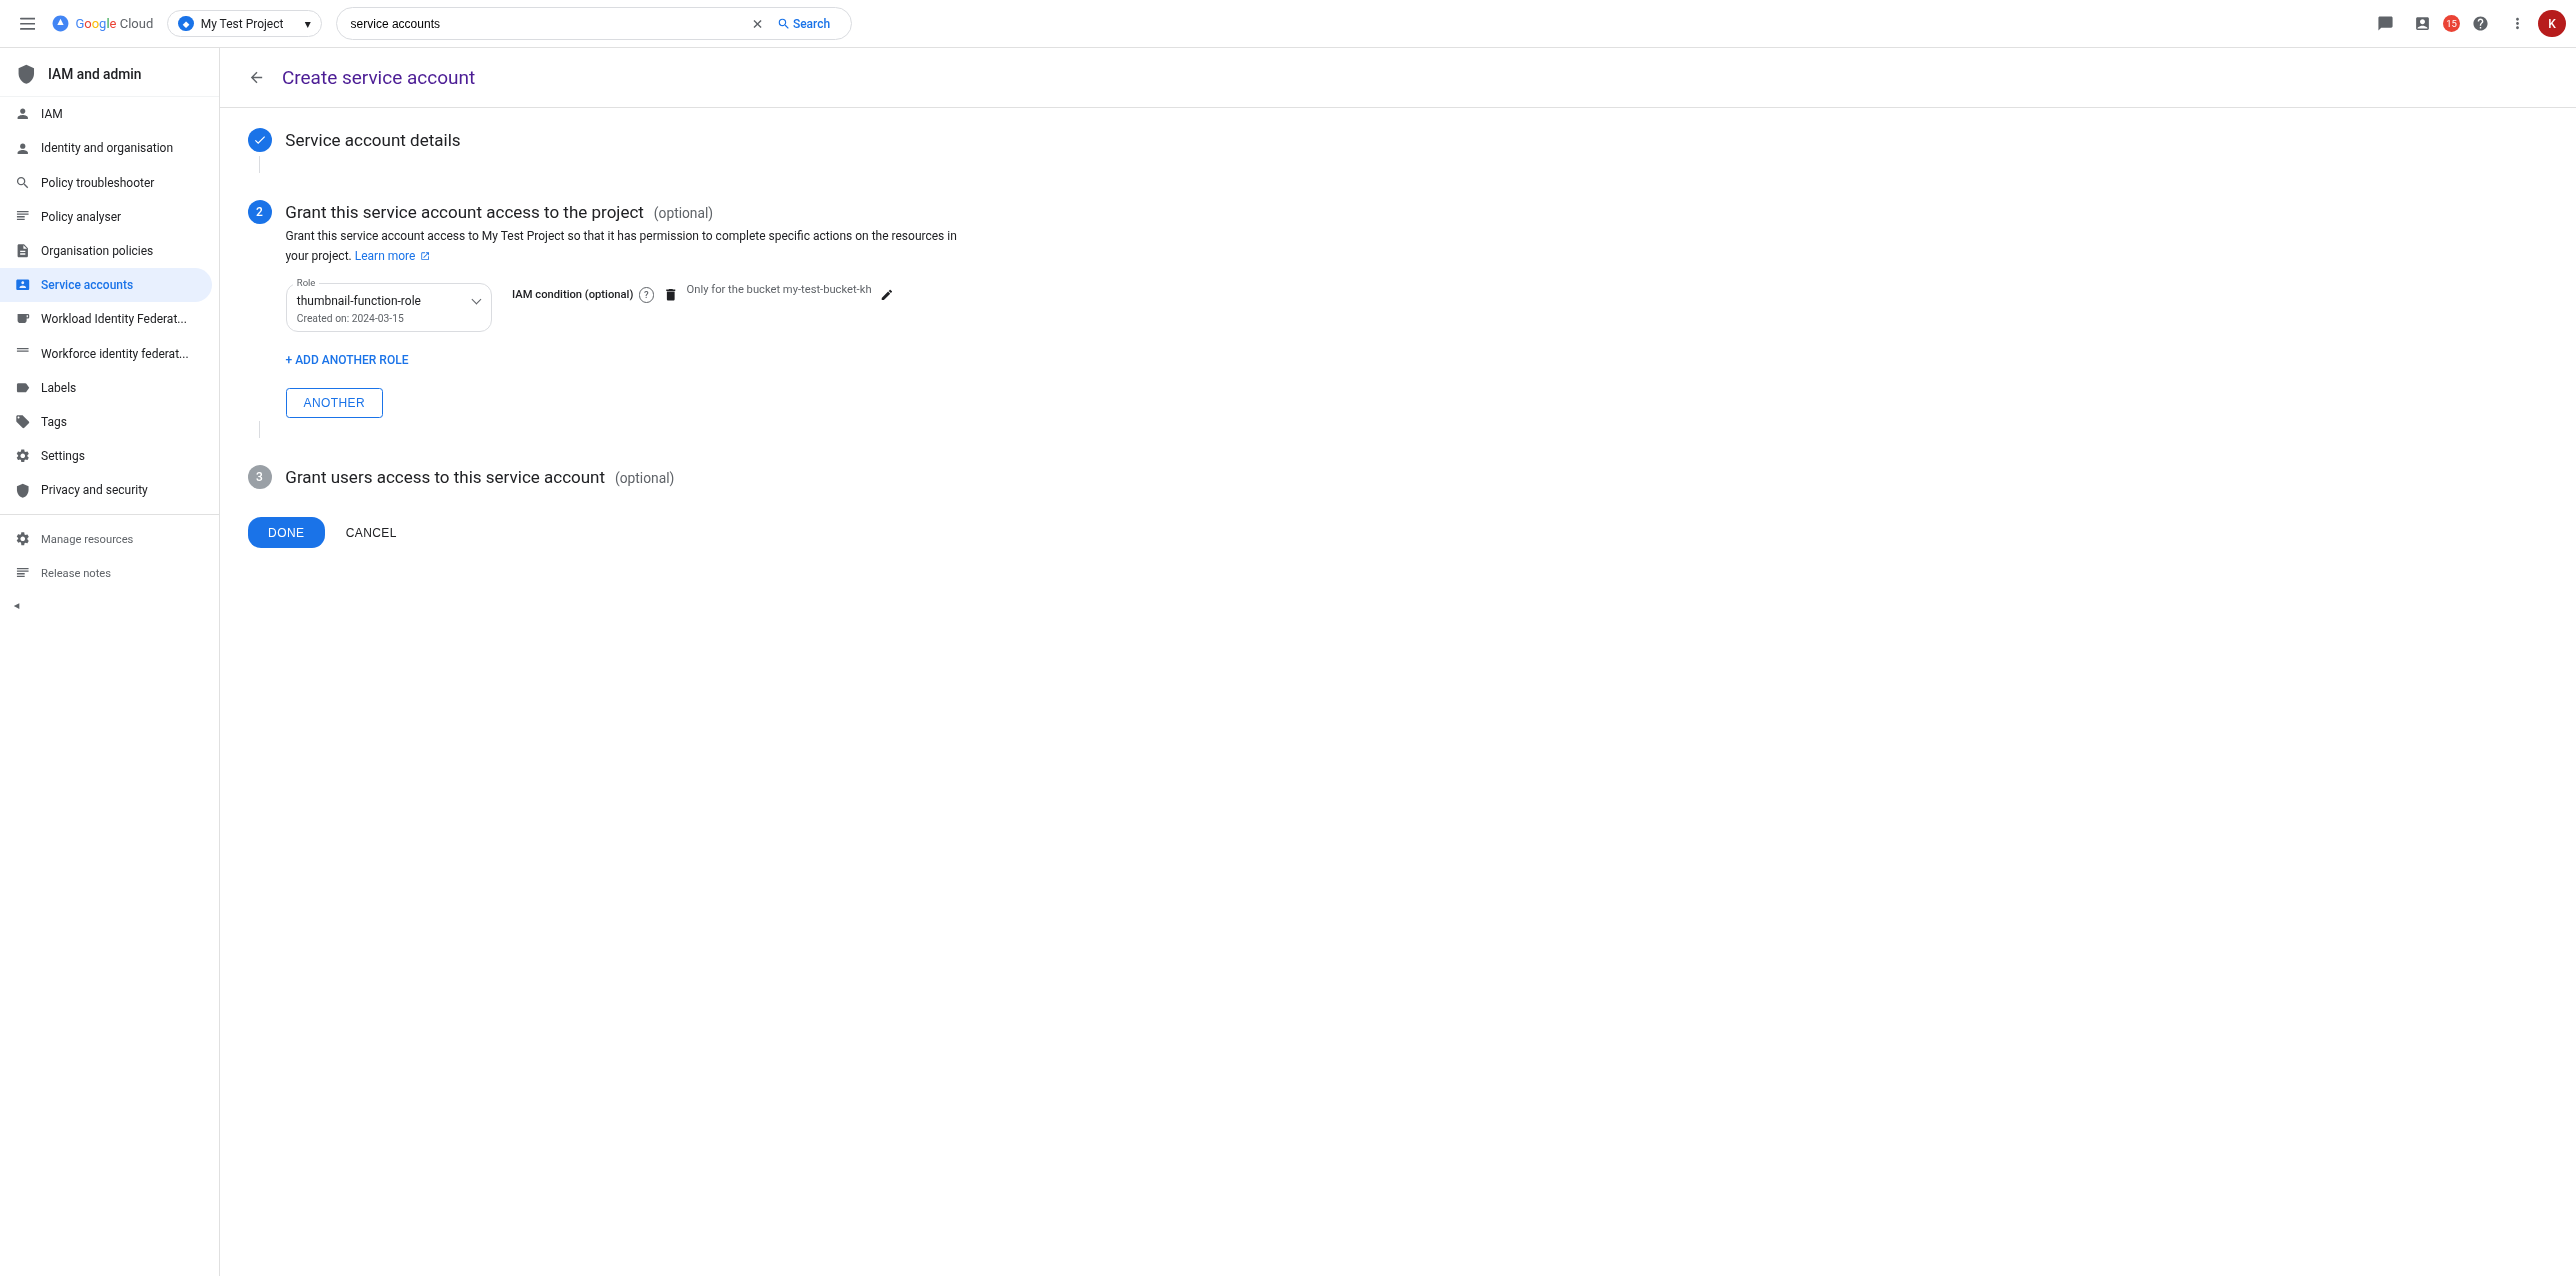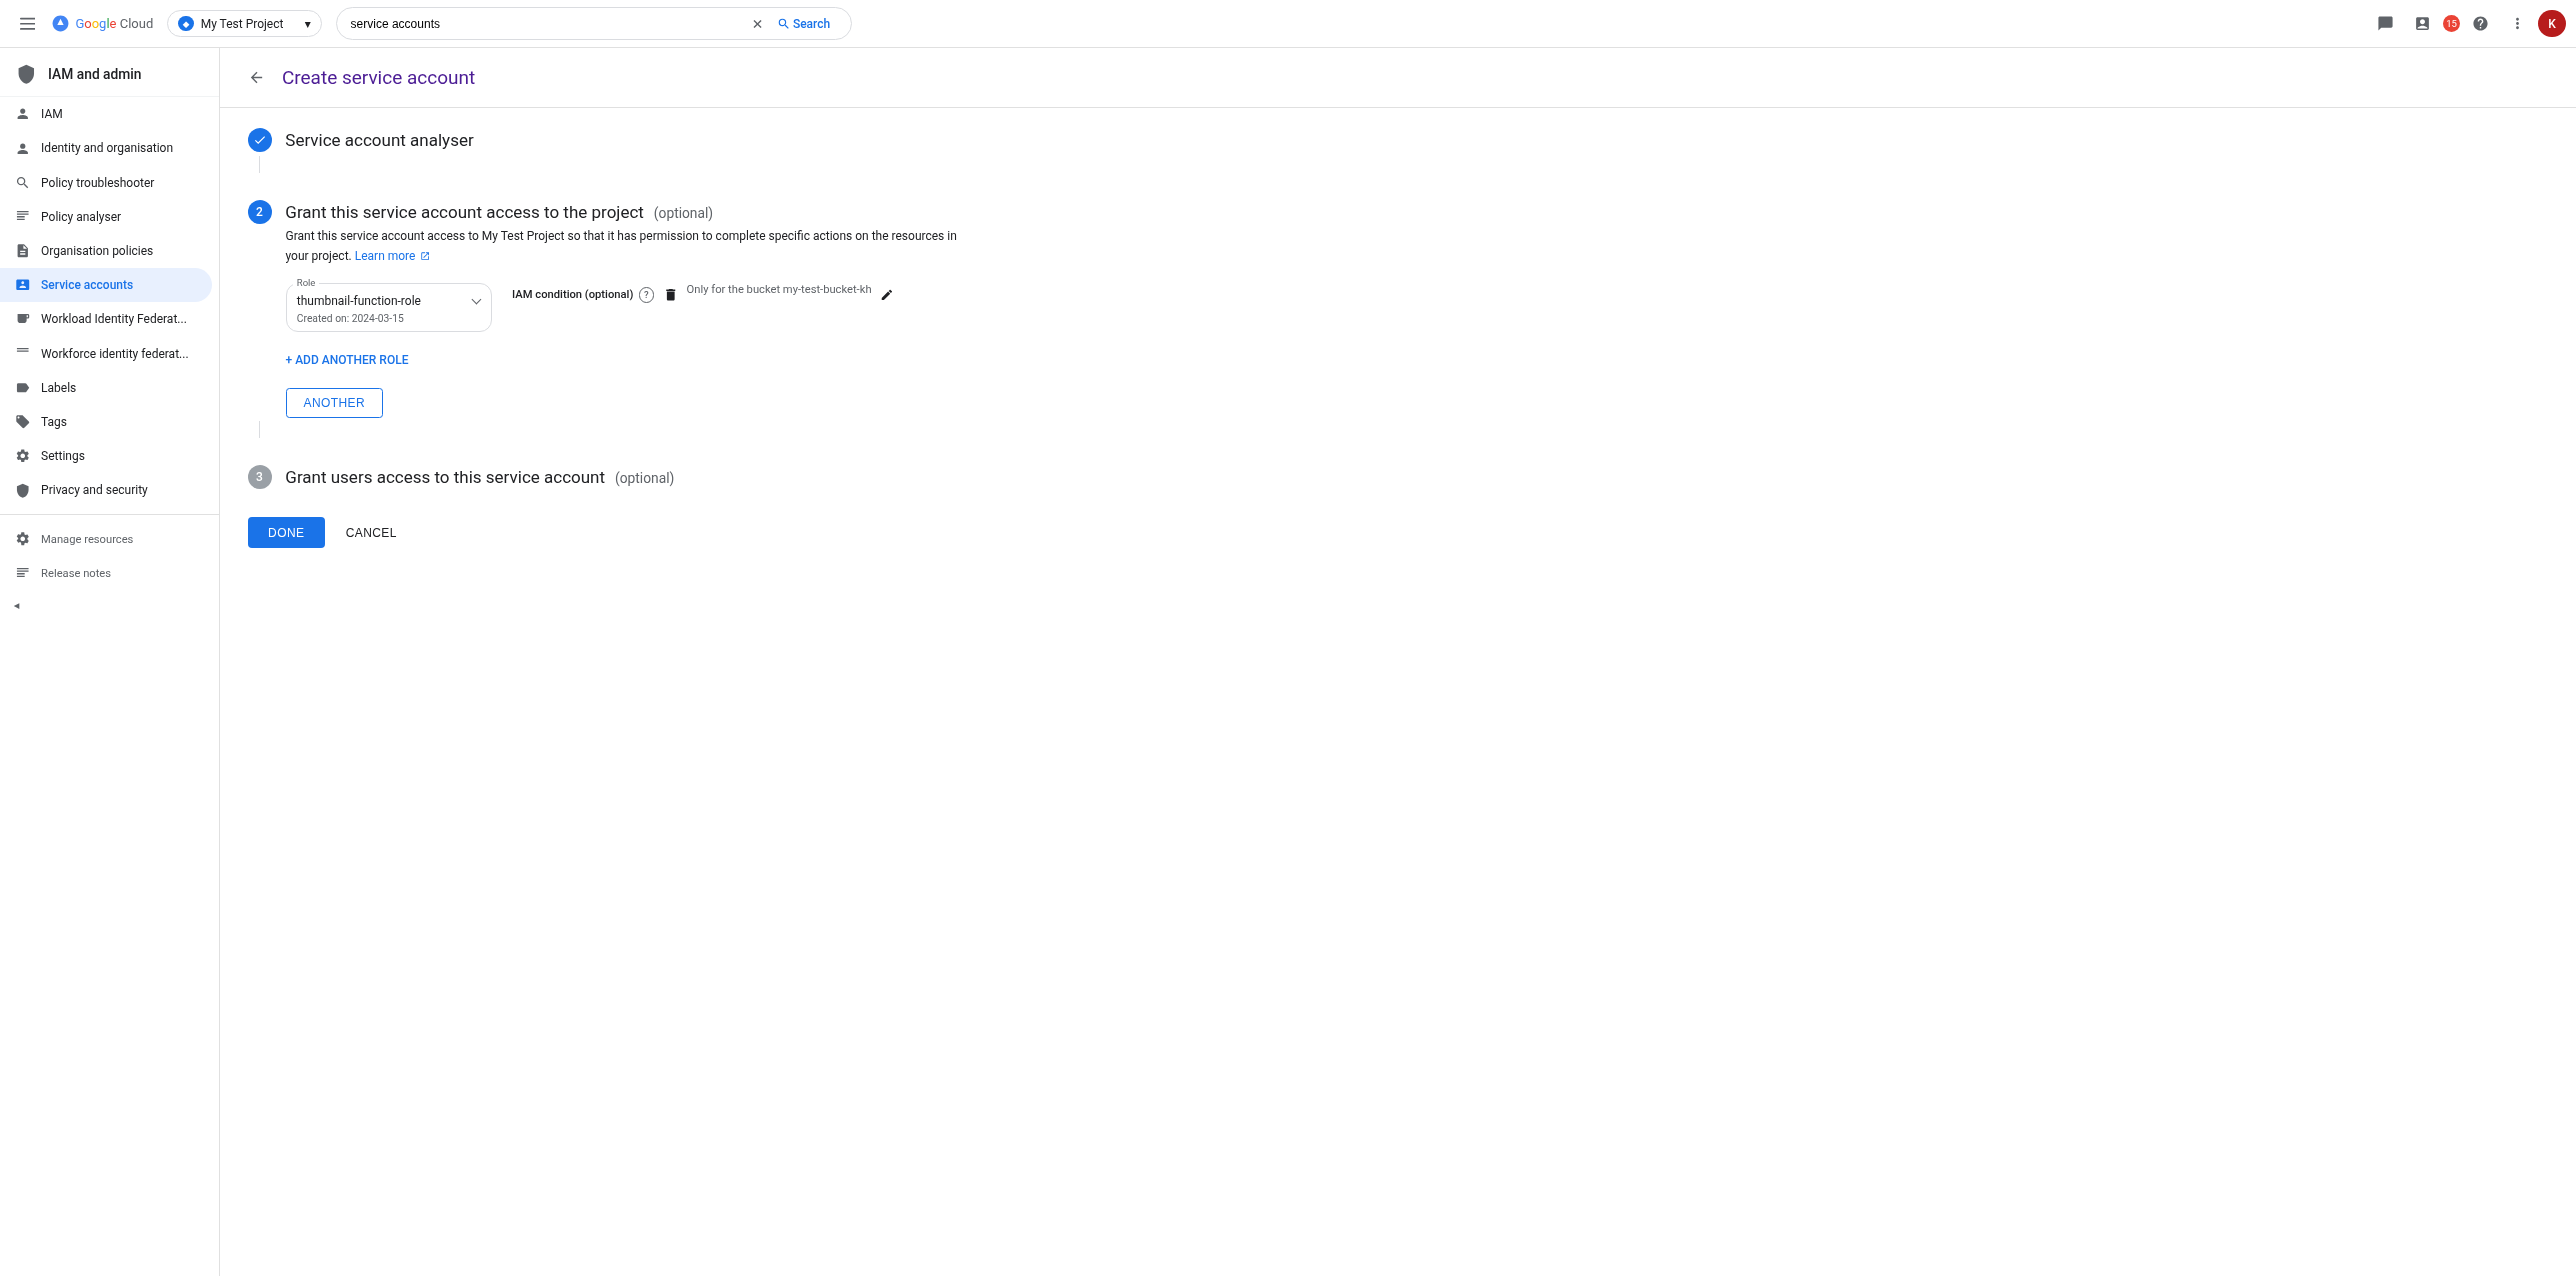--- a/index.html
+++ b/index.html
@@ -67,21 +67,21 @@
     .role-created { font-size: 10.3px; color: #5f6368; margin-top: 3.4px; }
     .iam-condition { display: flex; flex-direction: row; gap: 3.4px; }
     .iam-condition-label { display: flex; align-items: center; gap: 5.2px; font-size: 11.2px; color: #202124; font-weight: 500; }
     .iam-condition-value { font-size: 11.2px; color: #5f6368; }
     .iam-condition-actions { display: flex; align-items: center; gap: 6.9px; }
     .icon-btn { cursor: pointer; color: #5f6368; width: 24px; height: 24px; display: flex; align-items: center; justify-content: center; border-radius: 50%; }
 
     
     .add-role-link { display: flex; align-items: center; gap: 5.2px; color: #1a73e8; font-size: 12px; font-weight: 500; cursor: pointer; padding: 6.9px 0; }
     .continue-btn { border: 0.9px solid #1a73e8; background: transparent; color: #1a73e8; padding: 6.9px 17px; border-radius: 3.4px; font-size: 12px; font-weight: 500; cursor: pointer; letter-spacing: 0.4px; }
-    .done-btn { background: #1a73e8; color: white; border: none; padding: 8.6px 20.6px; border-radius: 4px; font-size: 12px; font-weight: 500; cursor: pointer; letter-spacing: 0.4px; }
+    .done-btn { background: #1a73e8; color: white; border: none; padding: 8.6px 20.6px; border-radius: 13px; font-size: 12px; font-weight: 500; cursor: pointer; letter-spacing: 0.4px; }
     .cancel-btn { background: transparent; border: none; color: #202124; font-size: 12px; font-weight: 500; cursor: pointer; padding: 8.6px 13.8px; letter-spacing: 0.4px; }
     .action-buttons { display: flex; align-items: center; gap: 6.9px; margin-top: 20.6px; }
 
     
     .help-icon { width: 15.5px; height: 15.5px; border-radius: 50%; border: 1.3px solid #5f6368; display: inline-flex; align-items: center; justify-content: center; font-size: 9.5px; color: #5f6368; cursor: pointer; }
 
     
     .chevron-down { display: inline-block; border-right: 1.7px solid #5f6368; border-bottom: 1.7px solid #5f6368; width: 6.9px; height: 6.9px; transform: rotate(45deg); margin-bottom: 2.6px; }
 
     
@@ -317,21 +317,21 @@
 
     <div class="content-body">
 
       <div class="step-section">
         <div class="step-header">
           <div class="step-completed-icon">
             <svg width="13.8" height="13.8" viewBox="0 0 24 24" fill="white">
                 <path d="M9 16.17L4.83 12l-1.42 1.41L9 19 21 7l-1.41-1.41z"></path>
               </svg>
           </div>
-          <span class="step-title">Service account analyser</span>
+          <span class="step-title">Service account details</span>
         </div>
         <div class="step-connector"></div>
       </div>
 
       <div class="step-section">
         <div class="step-header">
           <div class="step-number-icon">2</div>
           <div>
             <span class="step-title">Grant this service account access to the project</span>
             <span class="step-subtitle" style="margin-left:6.9px; font-size:13.8px; color:#5f6368;">(optional)</span>

